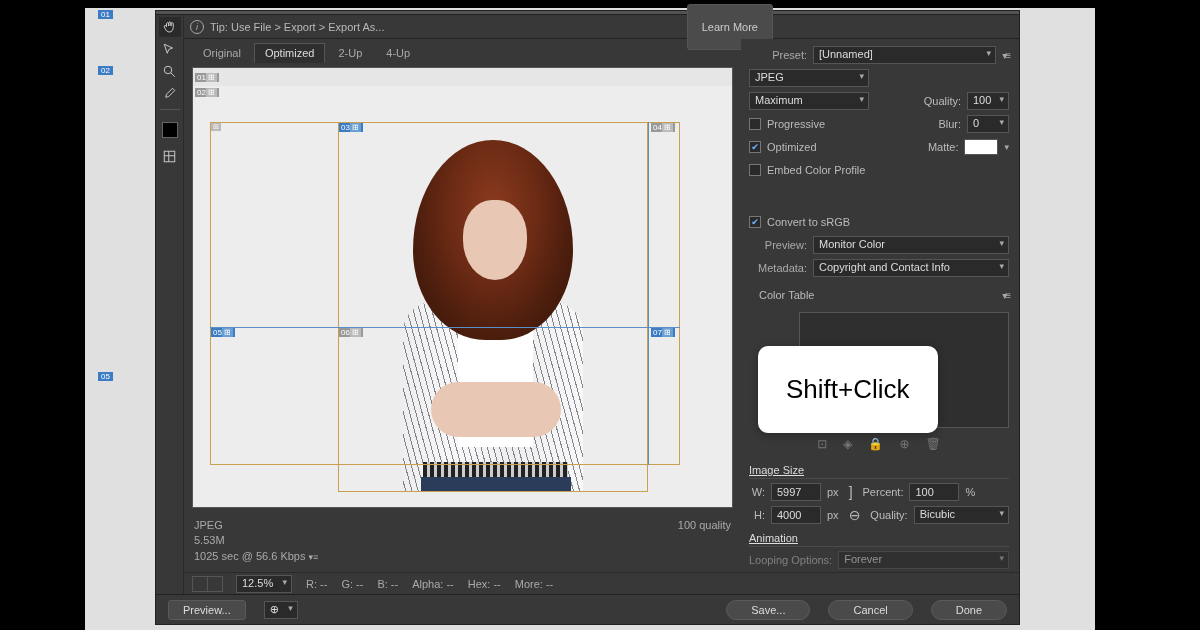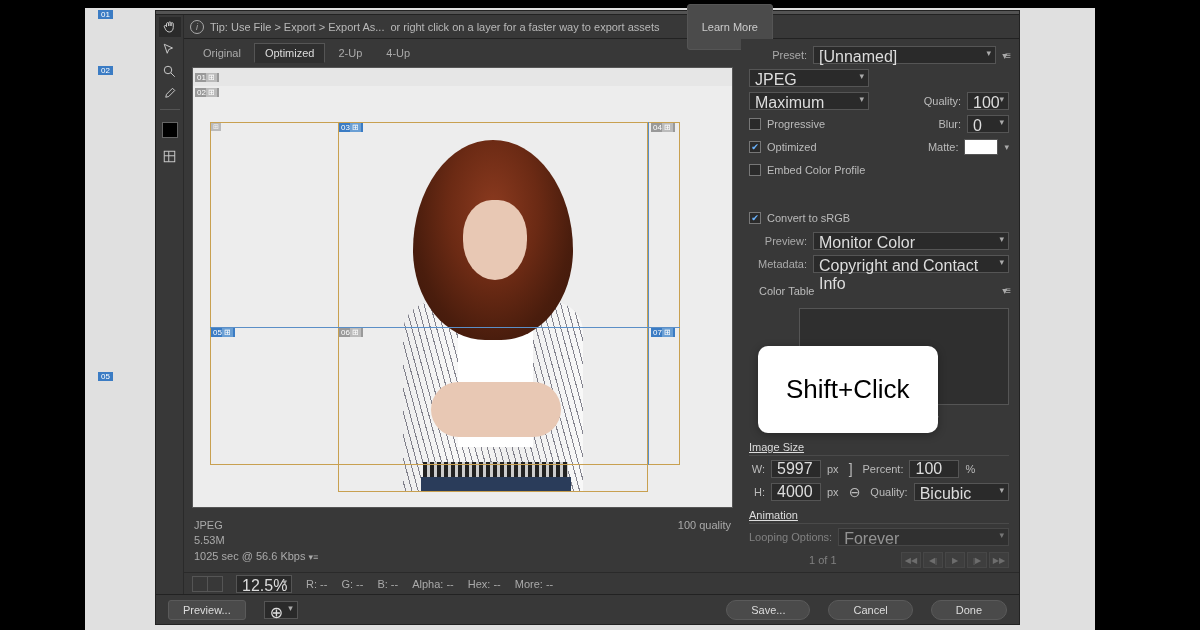--- a/index.html
+++ b/index.html
@@ -48,21 +48,21 @@
   .shirt { position:absolute; top:195px; left:95px; width:75px; height:130px; background:#fff; border-radius:15px 15px 0 0;}
   .arms { position:absolute; top:260px; left:68px; width:130px; height:55px; background:#e8c8b4; border-radius:28px; }
   .belt { position:absolute; top:340px; left:60px; width:145px; height:18px; background:repeating-linear-gradient(90deg,#222 0 4px,#ccc 4px 7px);}
   .jeans { position:absolute; top:355px; left:58px; width:150px; height:30px; background:#2a3c5a;}
 
   .canvas-info { padding:6px 10px; color:#aaa; line-height:1.4; }
 
   .right-col { width:278px; background:#383838; padding:6px 10px 0 8px; display:flex; flex-direction:column; gap:3px; font-size:11px; color:#bbb; }
   .row { display:flex; align-items:center; gap:6px; min-height:20px; }
   .lbl { width:58px; text-align:right; color:#aaa; }
-  .sel-input, .num-input { background:#2a2a2a; border:1px solid #555; color:#ddd; height:18px; padding:1px 5px; font-size:16px; }
+  .sel-input, .num-input { background:#2a2a2a; border:1px solid #555; color:#ddd; height:18px; padding:1px 5px; font-size:11px; }
   .sel-input { position:relative; }
   .sel-input::after { content:"▾"; position:absolute; right:4px; top:1px; font-size:9px; color:#aaa;}
   .chk { width:12px; height:12px; border:1px solid #777; background:#2a2a2a; display:inline-flex; align-items:center; justify-content:center; font-size:9px; color:#6bb4ff; }
   .chk.on::before { content:"✔"; }
   .matte-sw { width:34px; height:16px; background:#fff; border:1px solid #555; }
   .color-table { border:1px solid #555; height:150px; margin:4px 0 4px 50px; background:#2f2f2f; position:relative; }
   .table-tools { display:flex; justify-content:center; gap:16px; margin:2px 0 6px; color:#777; font-size:12px; }
   .sec-label { color:#ddd; border-bottom:1px solid #4a4a4a; padding:2px 0; margin-top:2px;text-decoration:underline;}
   .anim-btns { display:flex; gap:2px; margin-left:auto;}
   .anim-btns span { width:20px; height:16px; background:#444; border:1px solid #555; display:inline-flex; align-items:center; justify-content:center; font-size:8px; color:#999;}
@@ -123,21 +123,20 @@
         <svg viewBox="0 0 20 20">
           <rect x="3" y="3" width="14" height="14"></rect>
           <path d="M3 9h14M9 3v14"></path>
         </svg>
       </div>
   </div>
 
   <div class="tip-bar">
     <span class="info-icon">i</span>
     <span>Tip: Use File &gt; Export &gt; Export As...</span>
-    <span>or right click on a layer for a faster way to export assets</span>
     <button class="learn-btn">Learn More</button>
   </div>
 
   <div class="body-flex">
     <div class="main-col">
       <div class="tab-row">
         <div class="tab">Original</div>
         <div class="tab active">Optimized</div>
         <div class="tab">2-Up</div>
         <div class="tab">4-Up</div>
@@ -283,30 +282,20 @@
         <span style="margin:0 4px;font-size:14px;">⊖</span>
         <span>Quality:</span>
         <div class="sel-input" style="flex:1">Bicubic</div>
       </div>
 
       <div class="sec-label">Animation</div>
       <div class="row" style="opacity:.55">
         <span>Looping Options:</span>
         <div class="sel-input" style="flex:1">Forever</div>
       </div>
-      <div class="row" style="opacity:.55">
-        <span style="margin-left:60px">1 of 1</span>
-        <div class="anim-btns">
-          <span>◀◀</span>
-          <span>◀|</span>
-          <span>▶</span>
-          <span>|▶</span>
-          <span>▶▶</span>
-        </div>
-      </div>
     </div>
   </div>
 
   <div class="bottom-bar">
     <div class="zoom-box">
       <span class="sq"></span>
       <span class="sq"></span>
     </div>
     <div class="sel-input zoom-sel">12.5%</div>
     <span>R: --</span>

